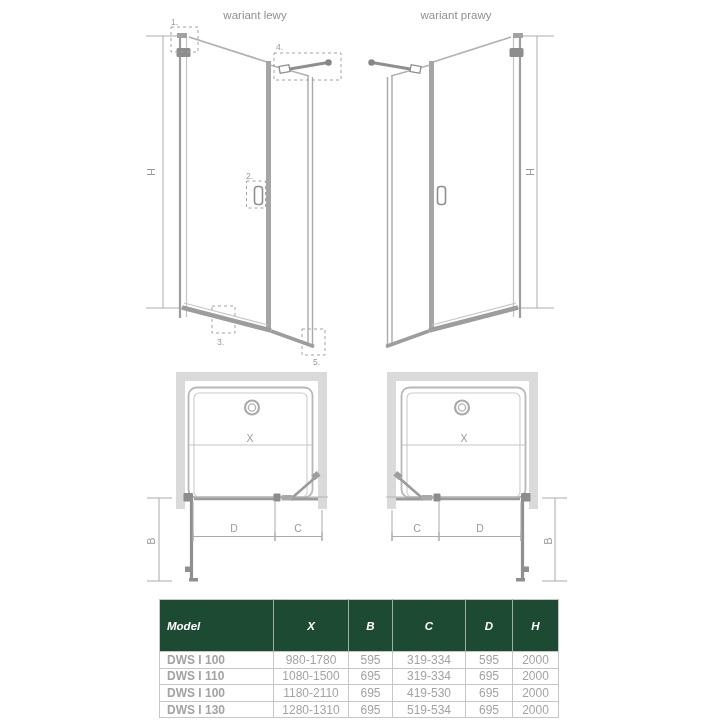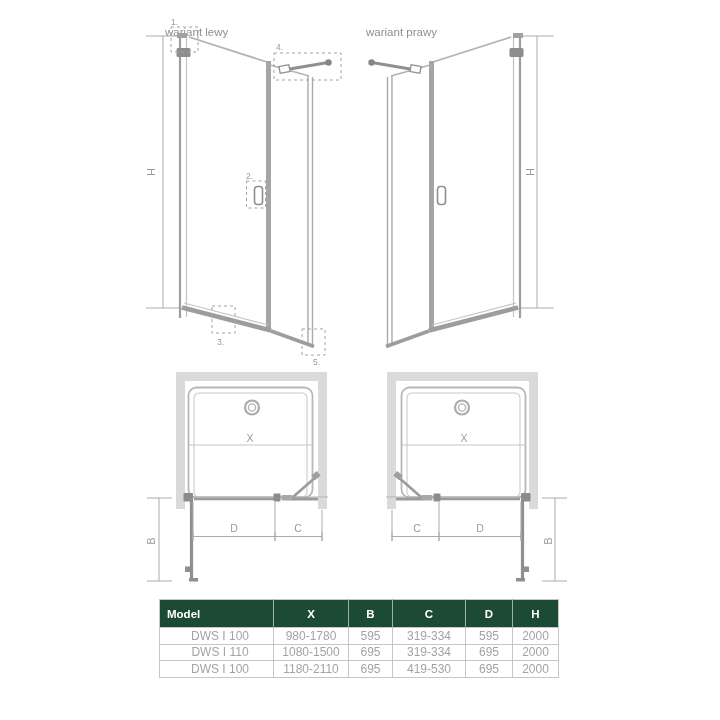--- a/index.html
+++ b/index.html
@@ -1,35 +1,35 @@
 <!DOCTYPE html>
 <html><head>
 <meta charset="utf-8">
 <style>
   html,body{margin:0;padding:0;background:#ffffff;}
   .canvas{position:relative;width:720px;height:720px;background:#ffffff;overflow:hidden;
           font-family:"Liberation Sans","DejaVu Sans",sans-serif;}
-  .variant-label{position:absolute;top:26px;width:180px;
+  .variant-label{position:absolute;top:9px;width:180px;text-align:center;
                  font-size:11.5px;color:#8d9091;}
   .variant-label.left{left:165px;}
   .variant-label.right{left:366px;}
   svg.diagram{position:absolute;left:0;top:0;}
   svg text{font-family:"Liberation Sans","DejaVu Sans",sans-serif;fill:#9a9a9a;}
   svg text.dim{font-size:10.5px;}
   svg text.callout{font-size:8.5px;}
   .spec-table{position:absolute;left:159px;top:599px;border-collapse:collapse;
               table-layout:fixed;border:1px solid #c6c6c6;}
   .spec-table th{background:#1d4a32;color:#ffffff;font-weight:bold;height:19px;
-                 font-size:11.5px;text-align:center;padding:4px;
-                 border-right:1px solid #9fb0a5;}
+                 font-size:11.5px;text-align:center;padding:16px;
+                 border-right:1px solid #9fb0a5;font-style:italic;}
   .spec-table th:last-child{border-right:none;}
   .spec-table th.col-model{text-align:left;padding-left:7px;}
   .spec-table td{background:#ffffff;color:#a3a3a3;text-align:center;height:15.6px;
                  font-size:12px;padding:0;line-height:1;border:1px solid #c6c6c6;}
-  .spec-table td.col-model{text-align:center;padding-left:7px;}
+  .spec-table td.col-model{text-align:left;padding-left:7px;font-weight:bold;}
 </style>
 </head>
 <body>
 
 <div class="canvas">
 
   <div class="variant-label left">wariant lewy</div>
   <div class="variant-label right">wariant prawy</div>
 
   <svg class="diagram" width="720" height="720" viewBox="0 0 720 720">
@@ -170,15 +170,23 @@
         <td>2000</td>
       </tr>
       <tr>
         <td class="col-model">DWS I 100</td>
         <td>1180-2110</td>
         <td>695</td>
         <td>419-530</td>
         <td>695</td>
         <td>2000</td>
       </tr>
+      <tr>
+        <td class="col-model">DWS I 130</td>
+        <td>1280-1310</td>
+        <td>695</td>
+        <td>519-534</td>
+        <td>695</td>
+        <td>2000</td>
+      </tr>
     </tbody>
   </table>
 </div>
 
 </body></html>

